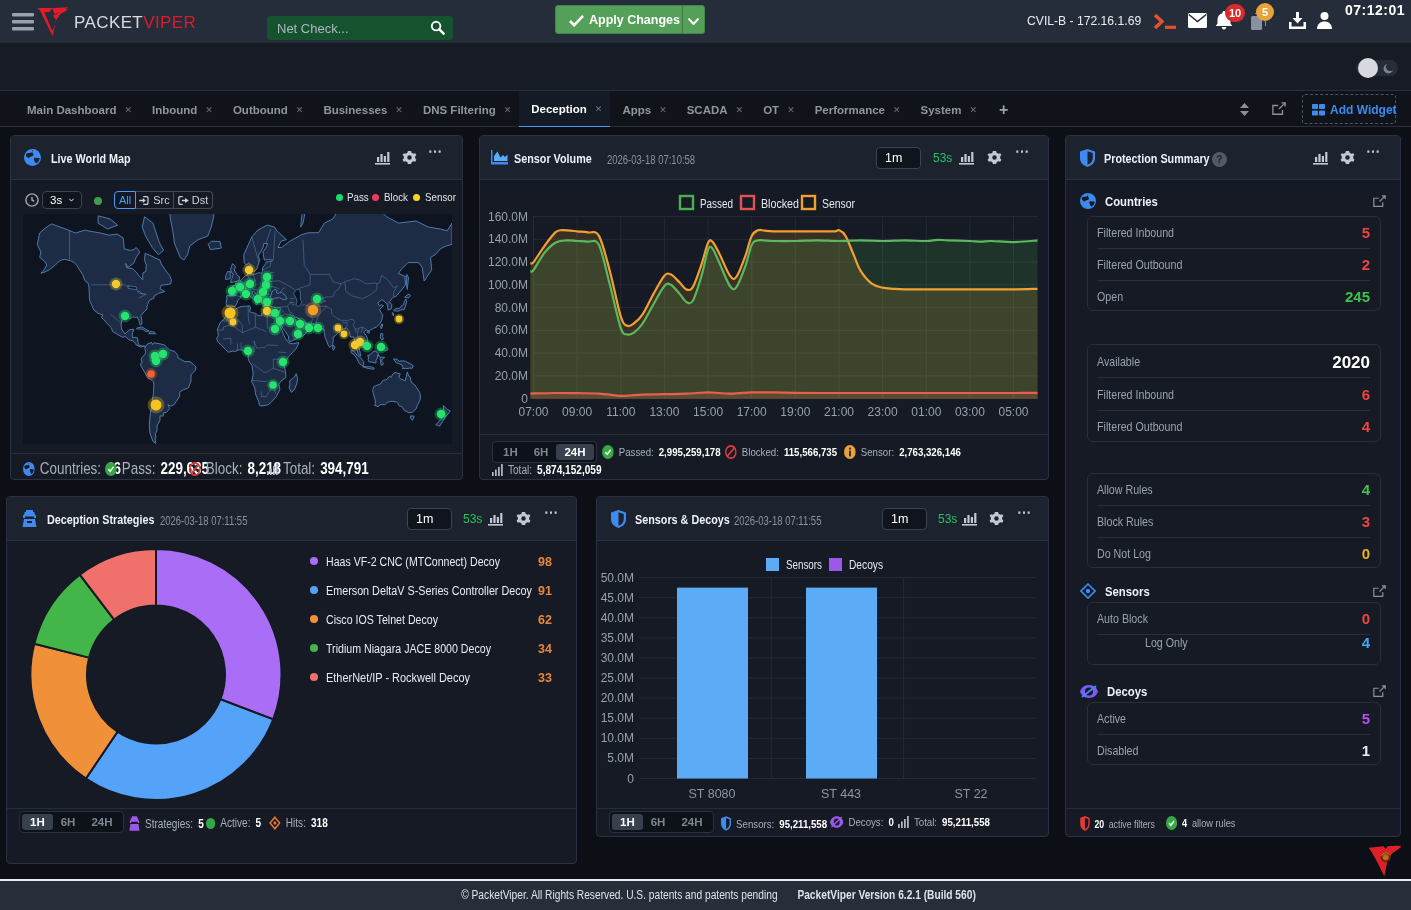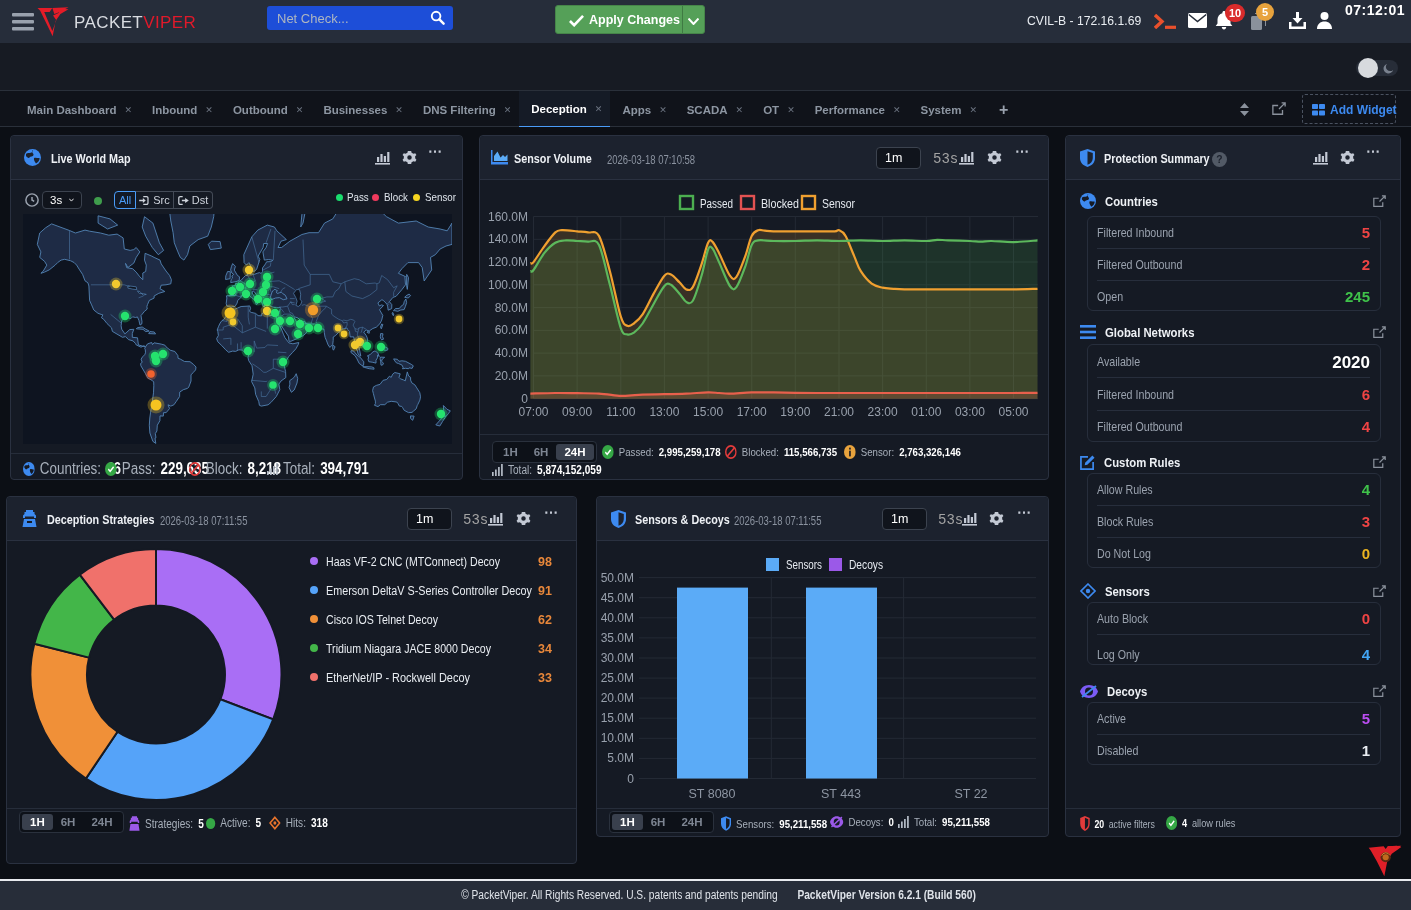--- a/index.html
+++ b/index.html
@@ -9,21 +9,21 @@
 #subbar { position:absolute; left:0; top:43px; width:1411px; height:47px; background:#171b23; }
 #tabbar { position:absolute; left:0; top:90px; width:1411px; height:37px; background:#10131a; border-top:1px solid #2a303a; border-bottom:1px solid #2a303a; }
 #content { position:absolute; left:0; top:127px; width:1411px; height:753px; background:#0c0f15; }
 #footline { position:absolute; left:0; top:879px; width:1411px; height:2px; background:#e8eaee; }
 #footer { position:absolute; left:0; top:881px; width:1411px; height:29px; background:#272d39; color:#dfe3e9; font-size:12px; }
 .widget { position:absolute; background:#151a24; border:1px solid #2a3140; border-radius:4px; }
 .whead { position:absolute; left:0; top:0; right:0; height:44px; background:#1c222e; border-bottom:1px solid #2a3140; border-radius:4px 4px 0 0; }
 .wtitle { position:absolute; top:15px; font-size:13.5px; font-weight:bold; color:#eef1f5; transform:scaleX(0.8); transform-origin:0 50%; white-space:nowrap; }
 .wtime { position:absolute; top:16px; font-size:13px; color:#8b93a0; transform:scaleX(0.73); transform-origin:0 50%; white-space:nowrap; }
 .sel { position:absolute; height:22px; background:#10141c; border:1px solid #3c434f; border-radius:4px; color:#fff; font-size:12.5px; display:flex; align-items:center; padding:0 8px; gap:14px; }
-.s53 { position:absolute; color:#a3a3a3; font-size:14px;font-family:Liberation Mono, monospace; }
+.s53 { position:absolute; color:#22c55e; font-size:12px; }
 .wfoot { position:absolute; left:0; right:0; border-top:1px solid #262d3a; display:flex; align-items:center; font-size:12.5px; color:#a8b0bb; }
 .seg { display:inline-flex; background:#0d1118; border:1px solid #2a313d; border-radius:4px; padding:1px 2px; height:22px; align-items:center; }
 .seg span { padding:2px 8px; color:#7d8592; font-size:11.5px; font-weight:bold; border-radius:3px; }
 .seg span.on { background:#39404d; color:#fff; }
 b.w { color:#fff; }
 .tab { display:flex; align-items:center; padding:0 8px 0 12px; color:#8d96a2; font-size:11.5px; font-weight:bold; white-space:nowrap; }
 .tab span { margin-left:8px; color:#6b7380; font-size:9px; font-weight:normal; }
 .tab.on { background:#151b26; color:#fff; border-bottom:2px solid #4a9cf8; }
 i.dot { display:inline-block; width:11px; height:11px; border-radius:6px; margin-right:5px; vertical-align:-1px; }
 .fstat { display:inline-flex; align-items:center; gap:6px; transform:scaleX(0.84); transform-origin:0 50%; white-space:nowrap; }
@@ -44,21 +44,21 @@
         <rect y="0" width="22" height="3.4" rx="1"></rect>
         <rect y="7" width="22" height="3.4" rx="1"></rect>
         <rect y="14" width="22" height="3.4" rx="1"></rect>
       </g>
     </svg>
   <svg class="abs" style="left:36px;top:6px;" width="34" height="31" viewBox="0 0 100 92">
     <path fill="#e51c28" d="M4 6 L48 6 L40 18 L24 18 L48 74 L60 42 L50 28 L68 20 L62 12 L74 8 L96 10 L72 24 L58 44 L49 90 L12 14 Z"></path>
     <path fill="#e51c28" d="M48 6 L96 4 L70 18 L54 24 Z"></path>
   </svg>
   <div class="abs" style="left:74px;top:13px;font-size:17px;letter-spacing:0.4px;color:#d9dce1;">PACKET<span style="color:#e0192a;">VIPER</span></div>
-  <div class="abs" style="left:267px;top:6px;width:186px;height:24px;background:#1d4ed8;border-radius:3px;">
+  <div class="abs" style="left:267px;top:16px;width:186px;height:24px;background:#14532d;border-radius:3px;">
     <span style="position:absolute;left:10px;top:5px;font-size:13px;color:#aeb6c0;">Net Check...</span>
     <svg class="abs" style="right:8px;top:4px;" width="15" height="15" viewBox="0 0 16 16">
         <circle cx="6.5" cy="6.5" r="4.6" fill="none" stroke="#fff" stroke-width="2"></circle>
         <line x1="10" y1="10" x2="14.5" y2="14.5" stroke="#fff" stroke-width="2.6" stroke-linecap="round"></line>
       </svg>
   </div>
   <div class="abs" style="left:555px;top:5px;width:150px;height:29px;background:#55a058;border:1px solid #468549;border-radius:3px;">
     <svg class="abs" style="left:13px;top:8px;" width="15" height="13" viewBox="0 0 16 13">
         <path d="M1 7 L5.5 11.5 L15 1.5" fill="none" stroke="#fff" stroke-width="2.8"></path>
       </svg>
@@ -577,57 +577,34 @@
       </div>
     <div class="prow" style="top:32px;">
         <span>Filtered Outbound</span>
         <b style="color:#ef4444;">2</b>
       </div>
     <div class="prow" style="top:64px;border-bottom:none;">
         <span>Open</span>
         <b style="color:#3fc24a;">245</b>
       </div>
   </div>
-  <div class="psec" style="top:187px;">
-      <svg width="16" height="14" viewBox="0 0 16 14">
-        <g fill="#3d8af0">
-          <rect width="16" height="2.6"></rect>
-          <rect y="5.7" width="16" height="2.6"></rect>
-          <rect y="11.4" width="16" height="2.6"></rect>
-        </g>
-      </svg>
-      <span>Global Networks</span>
-      <svg class="ext" width="13" height="13" viewBox="0 0 16 16">
-        <path fill="none" stroke="#8a919c" stroke-width="1.5" d="M11 1 L15 1 L15 5 M15 1 L8 8 M12 9 L12 14 L1 14 L1 4 L7 4"></path>
-      </svg>
-    </div>
   <div class="pbox" style="top:208px;height:98px;">
     <div class="prow" style="top:1px;">
         <span>Available</span>
         <b style="color:#fff;font-size:17px;">2020</b>
       </div>
     <div class="prow" style="top:34px;">
         <span>Filtered Inbound</span>
         <b style="color:#ef4444;">6</b>
       </div>
     <div class="prow" style="top:66px;border-bottom:none;">
         <span>Filtered Outbound</span>
         <b style="color:#ef4444;">4</b>
       </div>
   </div>
-  <div class="psec" style="top:317px;">
-      <svg width="15" height="15" viewBox="0 0 16 16">
-        <path fill="none" stroke="#3d8af0" stroke-width="1.8" d="M8.5 2 L1 2 L1 15 L14 15 L14 7.5"></path>
-        <path fill="#3d8af0" d="M5.5 8.2 L13.2 0.5 L15.5 2.8 L7.8 10.5 L5 11 Z"></path>
-      </svg>
-      <span>Custom Rules</span>
-      <svg class="ext" width="13" height="13" viewBox="0 0 16 16">
-        <path fill="none" stroke="#8a919c" stroke-width="1.5" d="M11 1 L15 1 L15 5 M15 1 L8 8 M12 9 L12 14 L1 14 L1 4 L7 4"></path>
-      </svg>
-    </div>
   <div class="pbox" style="top:337px;height:95px;">
     <div class="prow" style="top:0;">
         <span>Allow Rules</span>
         <b style="color:#3fc24a;">4</b>
       </div>
     <div class="prow" style="top:32px;">
         <span>Block Rules</span>
         <b style="color:#ef4444;">3</b>
       </div>
     <div class="prow" style="top:64px;border-bottom:none;">
@@ -643,21 +620,21 @@
       <span>Sensors</span>
       <svg class="ext" width="13" height="13" viewBox="0 0 16 16">
         <path fill="none" stroke="#8a919c" stroke-width="1.5" d="M11 1 L15 1 L15 5 M15 1 L8 8 M12 9 L12 14 L1 14 L1 4 L7 4"></path>
       </svg>
     </div>
   <div class="pbox" style="top:466px;height:63px;">
     <div class="prow" style="top:0;">
         <span>Auto Block</span>
         <b style="color:#ef4444;">0</b>
       </div>
-    <div class="prow" style="top:36px;border-bottom:none;">
+    <div class="prow" style="top:24px;border-bottom:none;margin-left:48px;">
         <span>Log Only</span>
         <b style="color:#42a5f5;">4</b>
       </div>
   </div>
   <div class="psec" style="top:546px;">
       <svg width="18" height="13" viewBox="0 0 18 13">
         <path fill="#7b5bf5" d="M9 0 C13.5 0 17 2.8 18 6.5 C17 10.2 13.5 13 9 13 C4.5 13 1 10.2 0 6.5 C1 2.8 4.5 0 9 0 Z M9 2.5 A4 4 0 1 0 9 10.5 A4 4 0 0 0 9 2.5 Z"></path>
         <line x1="2" y1="12" x2="16" y2="1" stroke="#3d8af0" stroke-width="1.8"></line>
       </svg>
       <span>Decoys</span>

